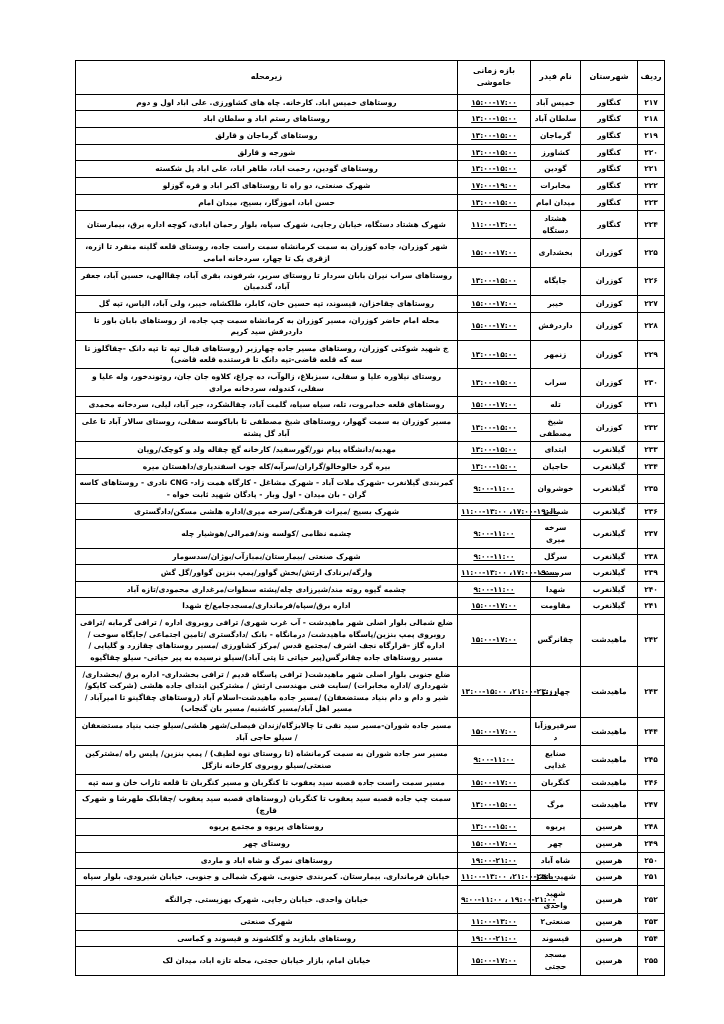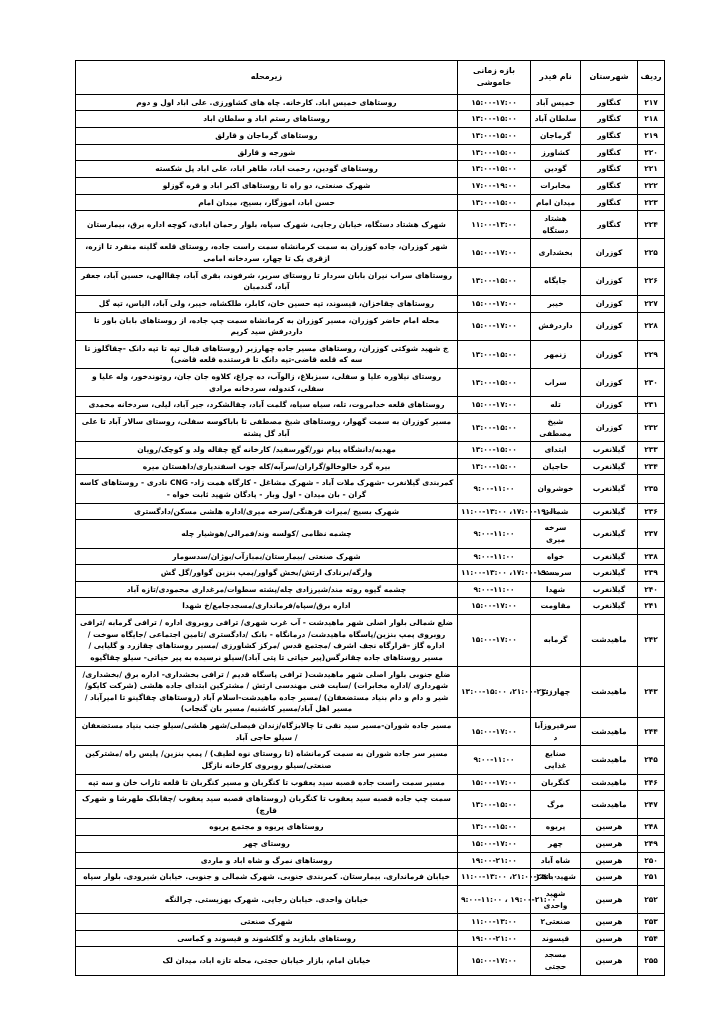--- a/index.html
+++ b/index.html
@@ -37,20 +37,21 @@
     word-wrap:break-word;
   }
   table.outage th{
     font-size:8px;
     padding:4px 2px;
   }
   td.time-cell{
     direction:ltr;
     white-space:nowrap;
     font-size:7.5px;
+    text-decoration:underline;
   }
   td.area-cell{
     font-size:7.5px;
     margin-top:32px;
   }
   col.c-row{width:27px;}
   col.c-county{width:57px;}
   col.c-feeder{width:50px;}
   col.c-time{width:73px;}
   col.c-area{width:382px;}
@@ -221,21 +222,21 @@
           <tr>
             <td>۲۳۷</td>
             <td>گیلانغرب</td>
             <td>سرخه میری</td>
             <td class="time-cell" dir="ltr">۹:۰۰-۱۱:۰۰</td>
             <td class="area-cell">چشمه نظامی /کولسه وند/فمرالی/هوشیار چله</td>
           </tr>
           <tr>
             <td>۲۳۸</td>
             <td>گیلانغرب</td>
-            <td>خواه</td>
+            <td>سرگل</td>
             <td class="time-cell" dir="ltr">۹:۰۰-۱۱:۰۰</td>
             <td class="area-cell">شهرک صنعتی /بیمارستان/بمبازآب/بوژان/سدسومار</td>
           </tr>
           <tr>
             <td>۲۳۹</td>
             <td>گیلانغرب</td>
             <td>سرمست</td>
             <td class="time-cell" dir="ltr">۱۱:۰۰-۱۳:۰۰ ،۱۷:۰۰-۱۹:۰۰</td>
             <td class="area-cell">وارگه/برنادک ارتش/بخش گواور/پمپ بنزین گواور/گل گش</td>
           </tr>
@@ -249,21 +250,21 @@
           <tr>
             <td>۲۴۱</td>
             <td>گیلانغرب</td>
             <td>مقاومت</td>
             <td class="time-cell" dir="ltr">۱۵:۰۰-۱۷:۰۰</td>
             <td class="area-cell">اداره برق/سپاه/فرمانداری/مسجدجامع/خ شهدا</td>
           </tr>
           <tr>
             <td>۲۴۲</td>
             <td>ماهیدشت</td>
-            <td>گرمابه</td>
+            <td>چقانرگس</td>
             <td class="time-cell" dir="ltr">۱۵:۰۰-۱۷:۰۰</td>
             <td class="area-cell">ضلع شمالی بلوار اصلی شهر ماهیدشت - آب غرب شهری/ ترافی روبروی اداره / ترافی گرمابه /ترافی روبروی پمپ بنزین/پاسگاه ماهیدشت/ درمانگاه - بانک /دادگستری /تامین اجتماعی /جایگاه سوخت /اداره گاز -قرارگاه نجف اشرف /مجتمع قدس /مرکز کشاورزی /مسیر روستاهای چقازرد و گلیایی / مسیر روستاهای جاده چقانرگس(پیر حیاتی تا پتی آباد)/سیلو نرسیده به پیر حیاتی- سیلو چقاگیوه</td>
           </tr>
           <tr>
             <td>۲۴۳</td>
             <td>ماهیدشت</td>
             <td>چهارزبر</td>
             <td class="time-cell" dir="ltr">۱۳:۰۰-۱۵:۰۰ ،۲۱:۰۰-۲۳:۰۰</td>
             <td class="area-cell">ضلع جنوبی بلوار اصلی شهر ماهیدشت( ترافی پاسگاه قدیم / ترافی بخشداری- اداره برق /بخشداری/شهرداری /اداره مخابرات) /سایت فنی مهندسی ارتش / مشترکین ابتدای جاده هلشی (شرکت کایکو/ شیر و دام و دام بنیاد مستضعفان) /مسیر جاده ماهیدشت-اسلام آباد (روستاهای چقاگینو تا امیرآباد / مسیر اهل آباد/مسیر کاشنبه/ مسیر بان گنجاب)</td>
           </tr>

